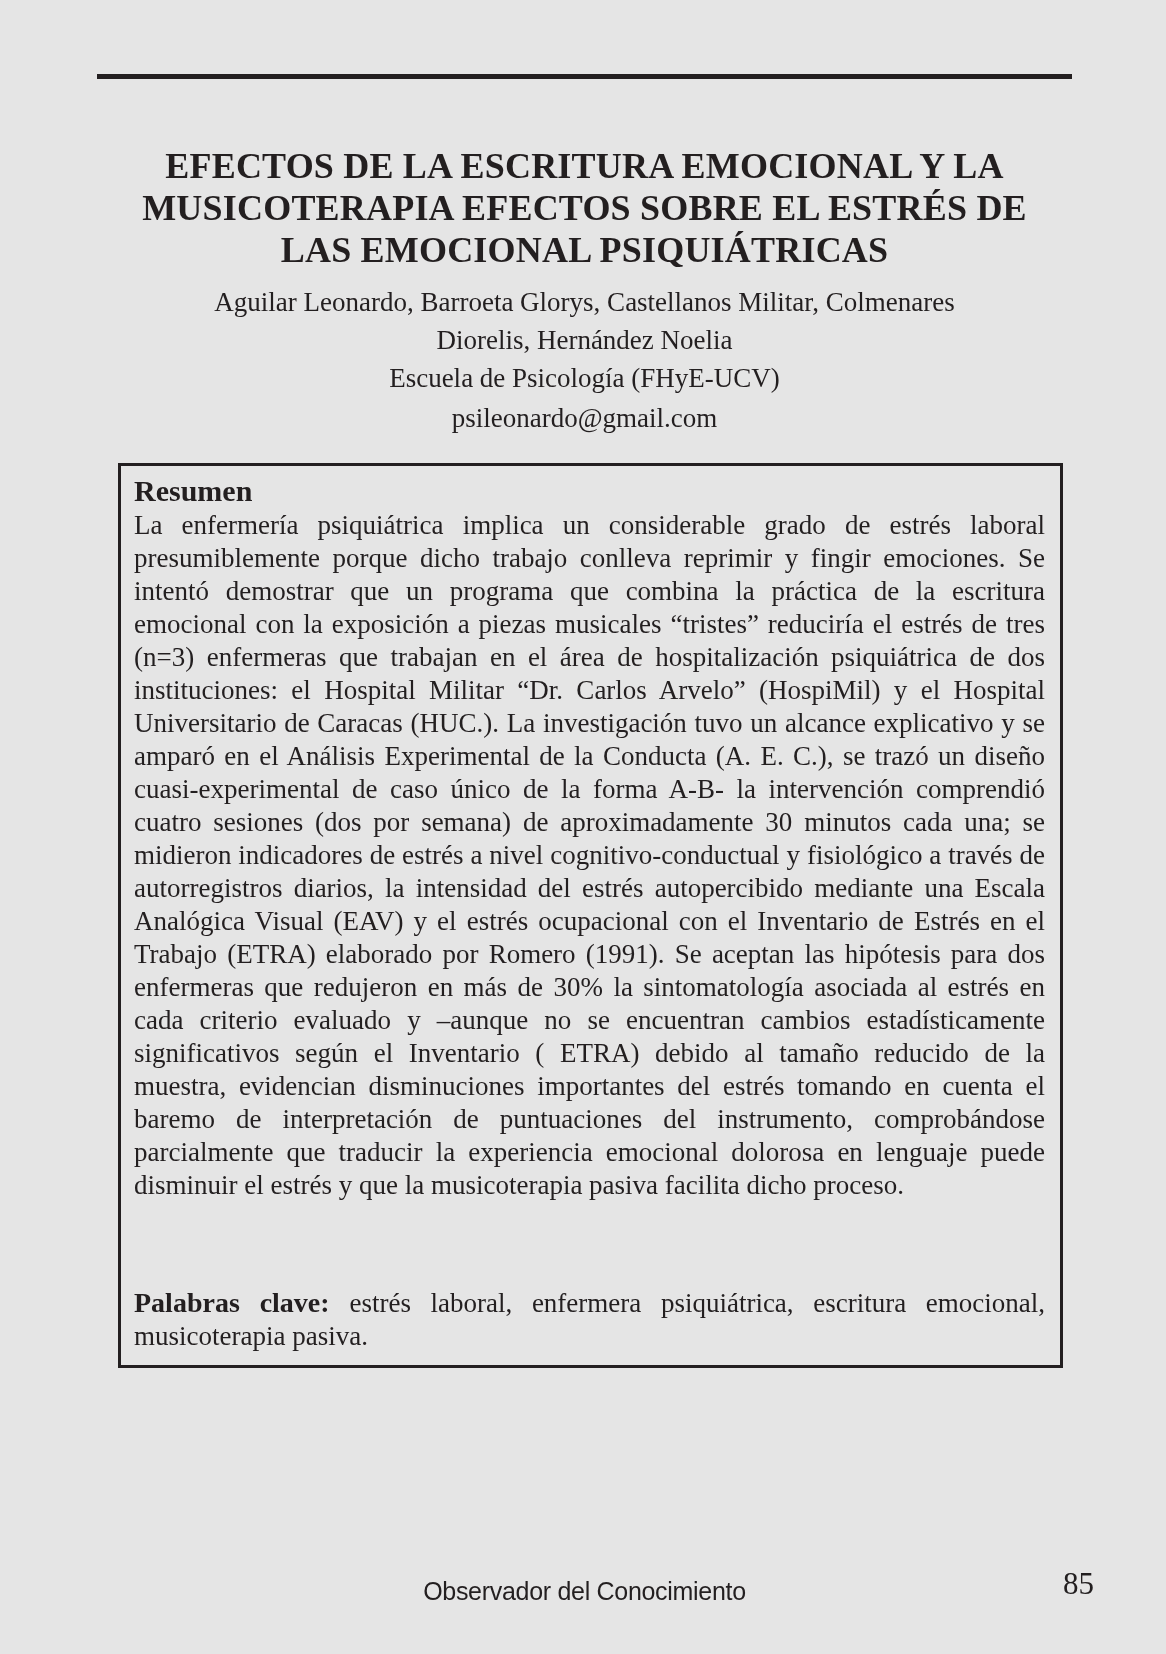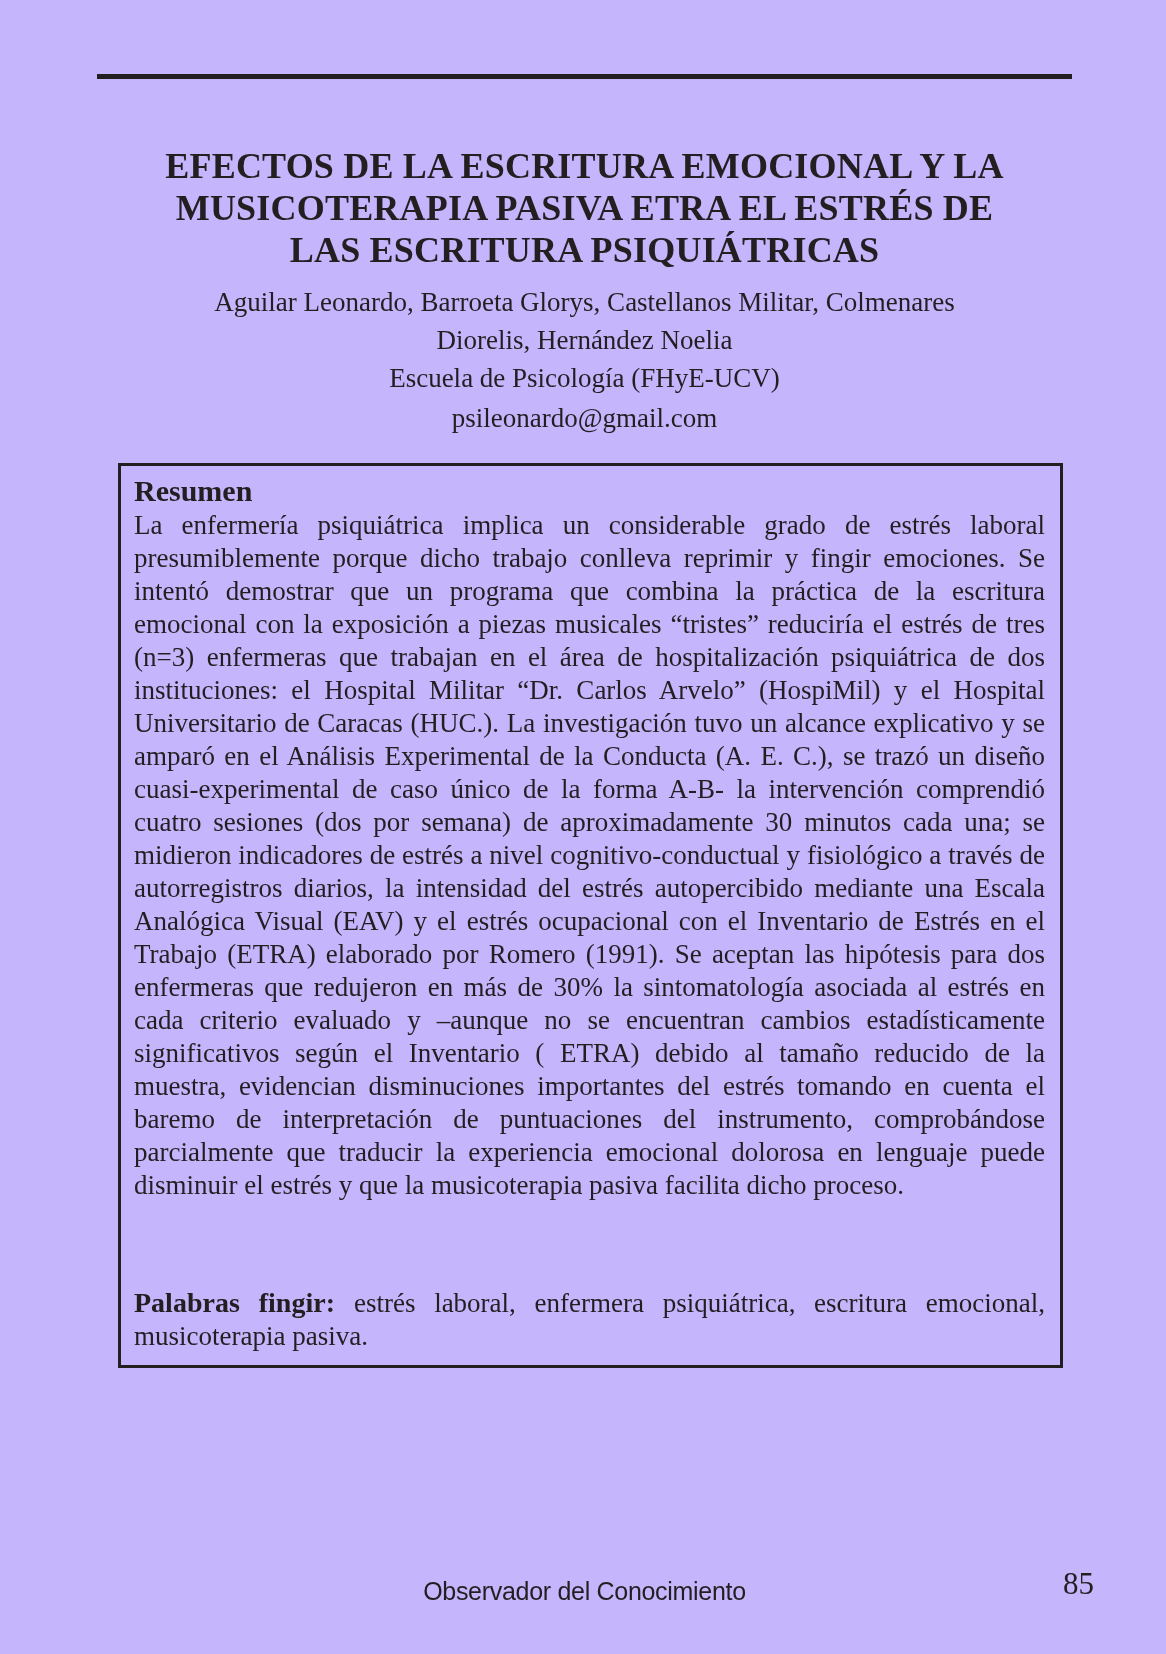--- a/index.html
+++ b/index.html
@@ -2,21 +2,21 @@
 <html><head>
 <meta charset="utf-8">
 <style>
   * { margin: 0; padding: 0; box-sizing: border-box; }
   html, body { background: #ffffff; }
   .page {
     position: relative;
     width: 1166px;
     height: 1654px;
     margin: 0 auto;
-    background: #c4b5fd;
+    background: #e5e5e5;
     color: #231f20;
     font-family: "Liberation Serif", serif;
     overflow: hidden;
   }
   .top-rule {
     position: absolute;
     left: 97px;
     top: 74px;
     width: 975px;
     height: 5px;
@@ -90,33 +90,33 @@
 </style>
 </head>
 <body>
 
 <div class="page">
 
   <div class="top-rule"></div>
 
   <h1 class="title">
     <span class="title-line">EFECTOS DE LA ESCRITURA EMOCIONAL Y LA</span>
-    <span class="title-line">MUSICOTERAPIA PASIVA ETRA EL ESTRÉS DE</span>
-    <span class="title-line">LAS ESCRITURA PSIQUIÁTRICAS</span>
+    <span class="title-line">MUSICOTERAPIA EFECTOS SOBRE EL ESTRÉS DE</span>
+    <span class="title-line">LAS EMOCIONAL PSIQUIÁTRICAS</span>
   </h1>
 
   <div class="byline-block">
     <div>Aguilar Leonardo, Barroeta Glorys, Castellanos Militar, Colmenares</div>
     <div>Diorelis, Hernández Noelia</div>
     <div>Escuela de Psicología (FHyE-UCV)</div>
     <div class="email-line">psileonardo@gmail.com</div>
   </div>
 
   <div class="abstract-box">
     <h2 class="abstract-heading">Resumen</h2>
     <p class="abstract-text">La enfermería psiquiátrica implica un considerable grado de estrés laboral presumiblemente porque dicho trabajo conlleva reprimir y fingir emociones. Se intentó demostrar que un programa que combina la práctica de la escritura emocional con la exposición a piezas musicales “tristes” reduciría el estrés de tres (n=3) enfermeras que trabajan en el área de hospitalización psiquiátrica de dos instituciones: el Hospital Militar “Dr. Carlos Arvelo” (HospiMil) y el Hospital Universitario de Caracas (HUC.). La investigación tuvo un alcance explicativo y se amparó en el Análisis Experimental de la Conducta (A. E. C.), se trazó un diseño cuasi-experimental de caso único de la forma A-B- la intervención comprendió cuatro sesiones (dos por semana) de aproximadamente 30 minutos cada una; se midieron indicadores de estrés a nivel cognitivo-conductual y fisiológico a través de autorregistros diarios, la intensidad del estrés autopercibido mediante una Escala Analógica Visual (EAV) y el estrés ocupacional con el Inventario de Estrés en el Trabajo (ETRA) elaborado por Romero (1991). Se aceptan las hipótesis para dos enfermeras que redujeron en más de 30% la sintomatología asociada al estrés en cada criterio evaluado y –aunque no se encuentran cambios estadísticamente significativos según el Inventario ( ETRA) debido al tamaño reducido de la muestra, evidencian disminuciones importantes del estrés tomando en cuenta el baremo de interpretación de puntuaciones del instrumento, comprobándose parcialmente que traducir la experiencia emocional dolorosa en lenguaje puede disminuir el estrés y que la musicoterapia pasiva facilita dicho proceso.</p>
-    <p class="keywords"><strong class="kw-label"><span>Palabras fingir</span><span>: </span></strong><span>estrés laboral, enfermera psiquiátrica, escritura emocional, musicoterapia pasiva.</span></p>
+    <p class="keywords"><strong class="kw-label"><span>Palabras clave</span><span>: </span></strong><span>estrés laboral, enfermera psiquiátrica, escritura emocional, musicoterapia pasiva.</span></p>
   </div>
 
   <div class="footer-journal">Observador del Conocimiento</div>
   <div class="footer-page-number">85</div>
 
 </div>
 
 </body></html>

